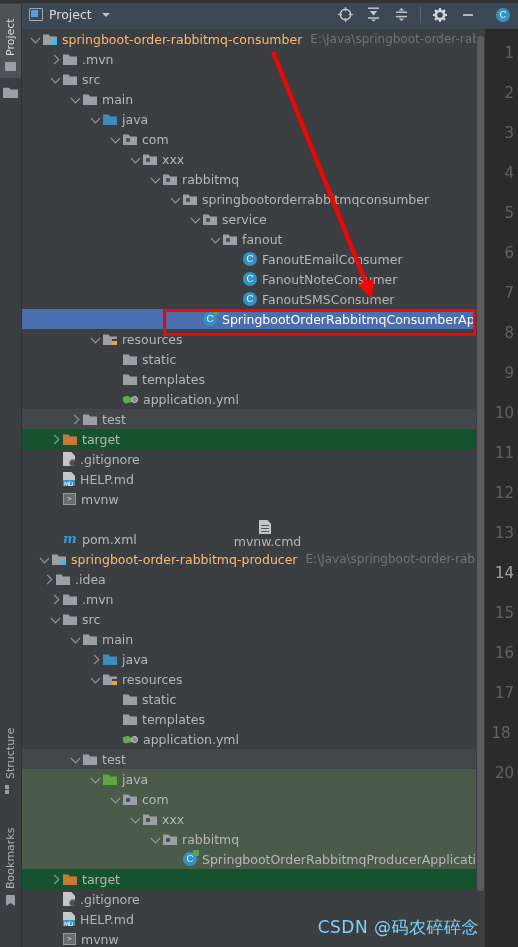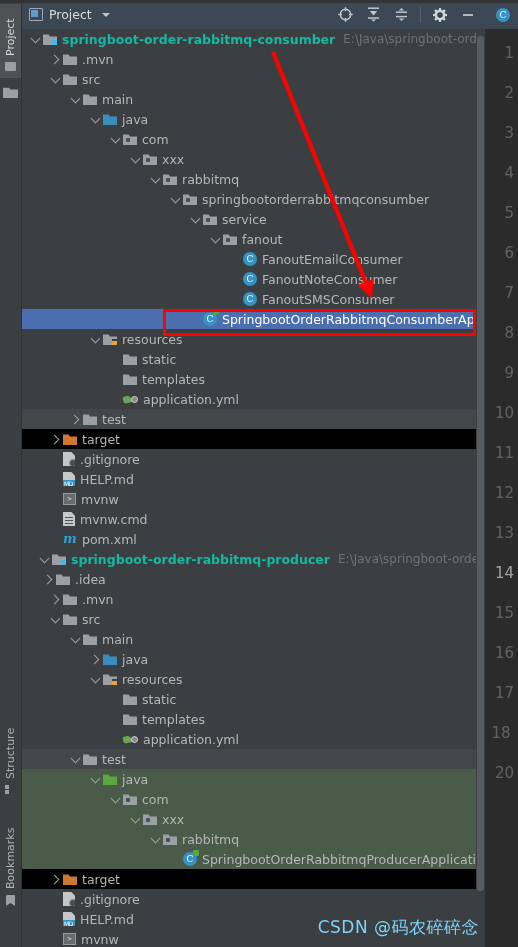--- a/index.html
+++ b/index.html
@@ -151,21 +151,21 @@
   .row {
     position: relative;
     height: 20px;
     display: flex;
     align-items: center;
     white-space: nowrap;
     box-sizing: border-box;
   }
   .row.sel      { background: #4b6eaf; }
   .row.hl-green { background: #4a5c49; }
-  .row.hl-brown { background: #000000; }
+  .row.hl-brown { background: #14532d; }
   .row.hl-dark  { background: #43474a; }
 
   .arrow {
     width: 11px; height: 11px;
     flex: 0 0 11px;
     position: relative;
     margin-right: 2px;
   }
   .arrow.down::before,
   .arrow.right::before {
@@ -354,21 +354,21 @@
     color: #3a9bd4;
     font-size: 13px;
     line-height: 14px;
     font-style: italic;
     font-weight: 700;
     font-family: "DejaVu Serif", serif;
     text-align: center;
   }
 
   .label { color: #b6b6b6; }
-  .label.bold { font-weight: 700; color: #14b8a6; }
+  .label.bold { font-weight: 400; color: #fdba74; }
   .label.sel-txt { color: #ffffff; }
   .path {
     color: #6d7378;
     margin-left: 8px;
     font-size: 12px;
   }
 
   
   #red-arrow { position: absolute; left: 0; top: 0; pointer-events: none; z-index: 40; }
   #red-box {
@@ -634,21 +634,21 @@
       <div class="row" style="padding-left: 29px;">
         <span class="arrow"></span>
         <span class="ico c-md"></span>
         <span class="label">HELP.md</span>
       </div>
       <div class="row" style="padding-left: 29px;">
         <span class="arrow"></span>
         <span class="ico c-sh">&gt;</span>
         <span class="label">mvnw</span>
       </div>
-      <div class="row" style="padding-left: 29px;">
+      <div class="row" style="padding-left: 29px; flex-direction: column;">
         <span class="arrow"></span>
         <span class="ico c-cmd"></span>
         <span class="label">mvnw.cmd</span>
       </div>
       <div class="row" style="padding-left: 29px;">
         <span class="arrow"></span>
         <span class="ico c-maven">m</span>
         <span class="label">pom.xml</span>
       </div>
       <div class="row" style="padding-left: 18px;">

